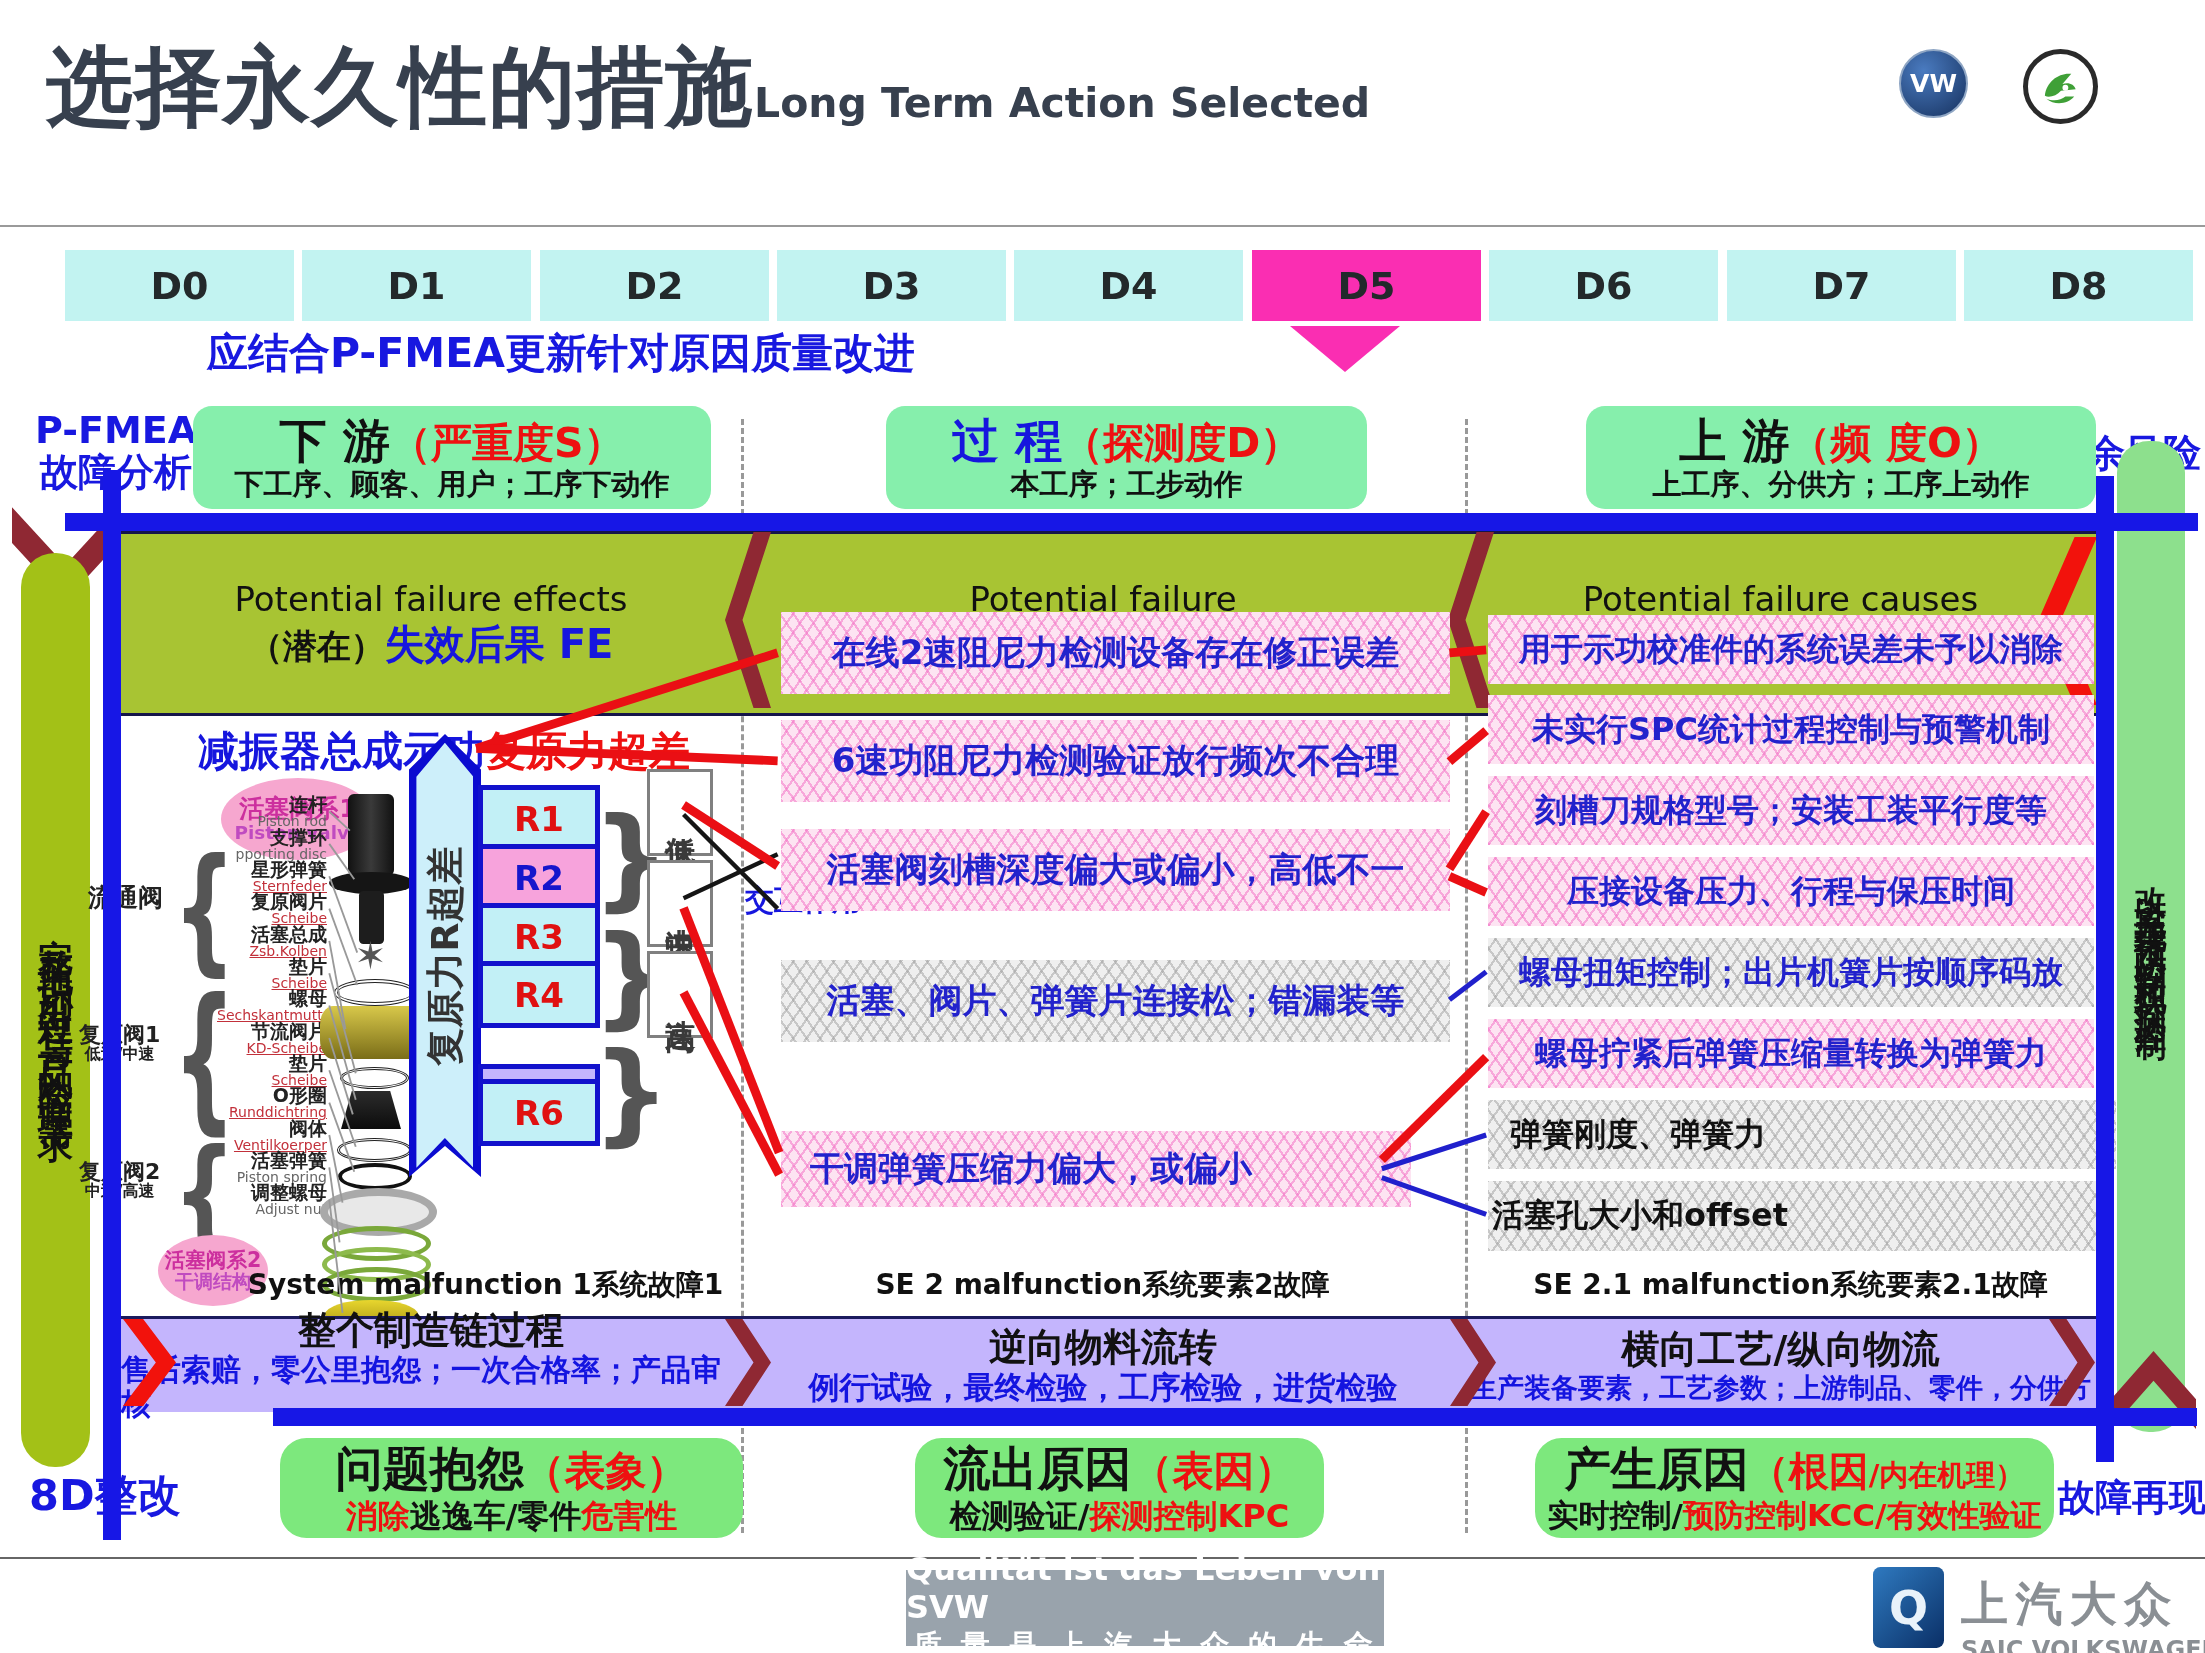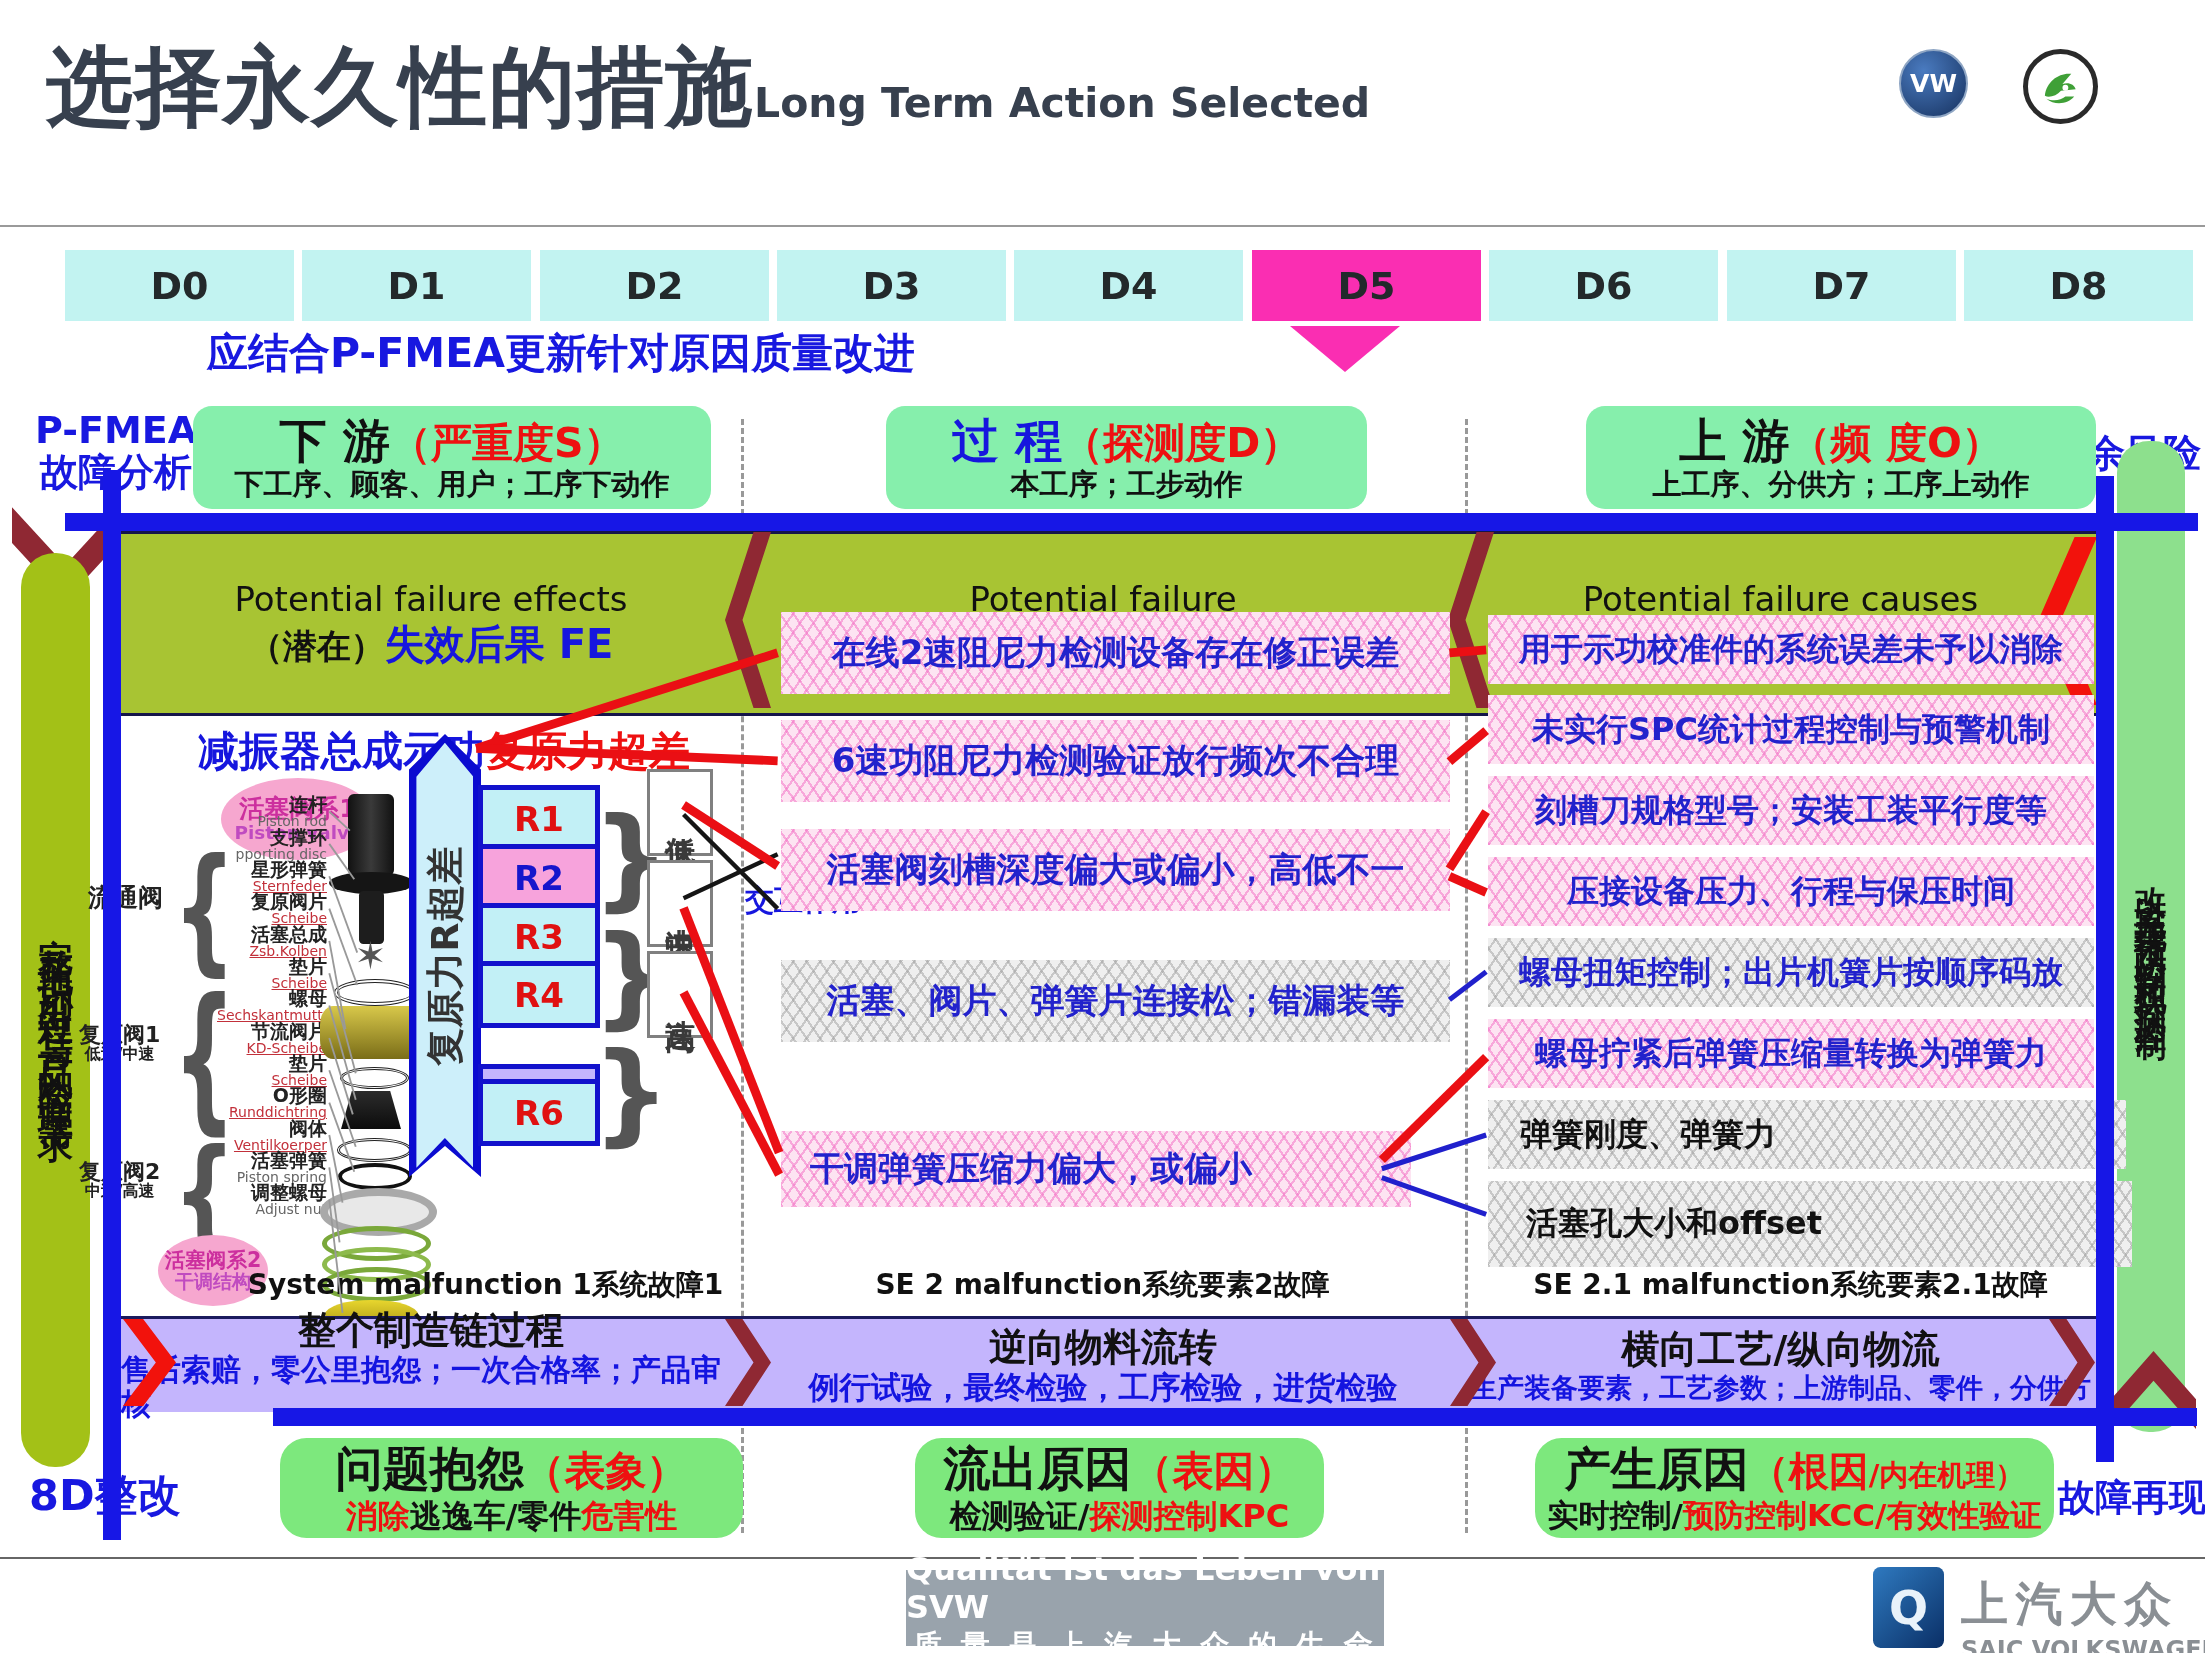--- a/index.html
+++ b/index.html
@@ -269,22 +269,22 @@
   <div class="abs cbox pinkhatch" style="left:781px;top:829px;width:669px;height:82px">活塞阀刻槽深度偏大或偏小，高低不一</div>
   <div class="abs cbox grayhatch" style="left:781px;top:960px;width:669px;height:82px">活塞、阀片、弹簧片连接松；错漏装等</div>
   <div class="abs cbox pinkhatch" style="left:781px;top:1131px;width:601px;height:76px;justify-content:flex-start;padding-left:29px">干调弹簧压缩力偏大，或偏小</div>
 
   <div class="abs cbox pinkhatch" style="left:1488px;top:615px;width:606px;height:69px;font-size:32px">用于示功校准件的系统误差未予以消除</div>
   <div class="abs cbox pinkhatch" style="left:1488px;top:695px;width:606px;height:69px;font-size:32px">未实行SPC统计过程控制与预警机制</div>
   <div class="abs cbox pinkhatch" style="left:1488px;top:776px;width:606px;height:69px;font-size:32px">刻槽刀规格型号；安装工装平行度等</div>
   <div class="abs cbox pinkhatch" style="left:1488px;top:857px;width:606px;height:69px;font-size:32px">压接设备压力、行程与保压时间</div>
   <div class="abs cbox grayhatch" style="left:1488px;top:938px;width:606px;height:69px;font-size:32px">螺母扭矩控制；出片机簧片按顺序码放</div>
   <div class="abs cbox pinkhatch" style="left:1488px;top:1019px;width:606px;height:69px;font-size:32px">螺母拧紧后弹簧压缩量转换为弹簧力</div>
-  <div class="abs cbox grayhatch" style="left:1488px;top:1100px;width:606px;height:69px;font-size:32px;color:#111;justify-content:flex-start;padding-left:32px">弹簧刚度、弹簧力</div>
-  <div class="abs cbox grayhatch" style="left:1488px;top:1181px;width:606px;height:86px;font-size:32px;color:#111;justify-content:flex-start;padding-left:38px">活塞孔大小和offset</div>
+  <div class="abs cbox grayhatch" style="left:1488px;top:1100px;width:606px;height:69px;font-size:32px;color:#111;justify-content:flex-start;padding-left:22px">弹簧刚度、弹簧力</div>
+  <div class="abs cbox grayhatch" style="left:1488px;top:1181px;width:606px;height:70px;font-size:32px;color:#111;justify-content:flex-start;padding-left:4px">活塞孔大小和offset</div>
 
   <div class="abs" style="left:221px;top:1266px;width:529px;text-align:center;font-size:28px;font-weight:600;color:#111">System malfunction 1系统故障1</div>
   <div class="abs" style="left:779px;top:1266px;width:647px;text-align:center;font-size:28px;font-weight:600;color:#111">SE 2 malfunction系统要素2故障</div>
   <div class="abs" style="left:1489px;top:1266px;width:603px;text-align:center;font-size:28px;font-weight:600;color:#111">SE 2.1 malfunction系统要素2.1故障</div>
 
   <div class="abs gband" style="left:121px;top:1316px;width:620px;height:93px">
     <div style="font-size:38px;font-weight:bold;color:#111">整个制造链过程</div>
     <div style="font-size:30px;font-weight:bold;color:#1414E0">售后索赔，零公里抱怨；一次合格率；产品审核</div>
   </div>
   <div class="abs gband" style="left:741px;top:1316px;width:724px;height:93px">

